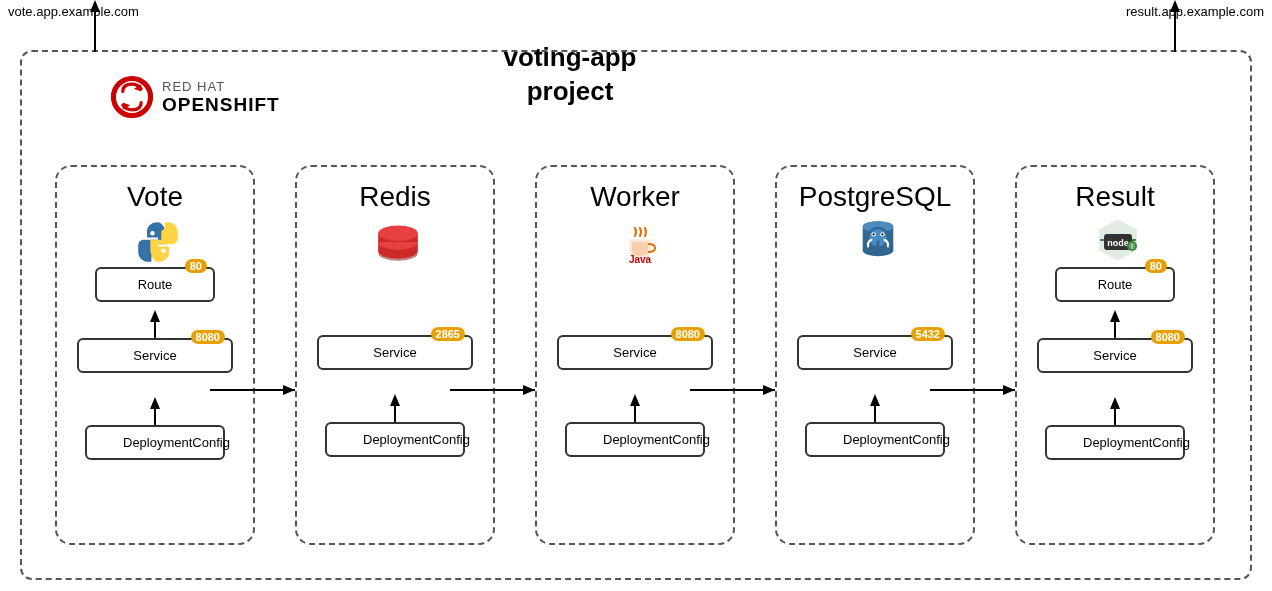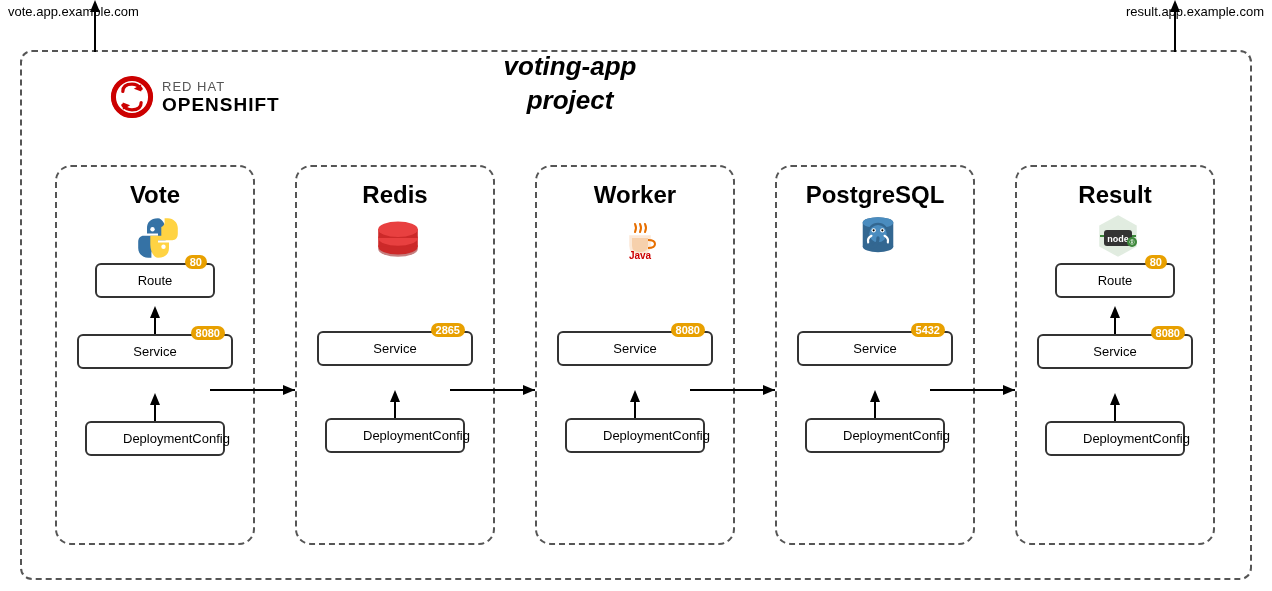--- a/index.html
+++ b/index.html
@@ -63,22 +63,22 @@
       align-items: center;
     }
 
     .sg-vote   { left: 55px; }
     .sg-redis  { left: 295px; }
     .sg-worker { left: 535px; }
     .sg-pg     { left: 775px; }
     .sg-result { left: 1015px; }
 
     .service-group-title {
-      font-size: 24px;
-      font-weight: bold;
+      font-size: 28px;
+      font-weight: normal;
       margin-top: 14px;
       margin-bottom: 4px;
     }
 
     
     .service-icon {
       width: 50px;
       height: 50px;
       display: flex;
       align-items: center;
@@ -175,21 +175,21 @@
       <polygon points="34,10 34,18 26,15" fill="#CC0000"></polygon>
       <path d="M34 30 Q34 38 24 38 Q18 38 14 33" fill="none" stroke="#CC0000" stroke-width="3.5" stroke-linecap="round"></path>
       <polygon points="14,38 14,30 22,33" fill="#CC0000"></polygon>
     </svg>
     <div style="display:flex;flex-direction:column;">
       <span style="font-size:13px;color:#555;letter-spacing:1px;">RED HAT</span>
       <span style="font-size:19px;font-weight:bold;letter-spacing:1px;">OPENSHIFT</span>
     </div>
   </div>
 
-  <div style="position:absolute;top:50px;left:430px;width:280px;text-align:center;font-size:26px;font-weight:bold;line-height:1.3;font-style:italic;">voting-app<br>project</div>
+  <div style="position:absolute;top:41px;left:430px;width:280px;text-align:center;font-size:26px;font-weight:bold;line-height:1.3;">voting-app<br>project</div>
 
   <div class="service-group sg-vote">
     <div class="service-group-title">Vote</div>
 
     <div class="service-icon">
       <svg viewBox="0 0 40 40" width="44" height="44">
         <path d="M20 2 C13 2 10 6 10 11 L10 16 L20 16 L20 18 L7 18 C4 18 2 20 2 24 L2 29 C2 34 6 38 11 38 L14 38 L14 34 C14 34 14 31 17 30 L17 22 L27 22 L27 14 C27 8 24 2 20 2Z" fill="#3572A5"></path>
         <path d="M20 38 C27 38 30 34 30 29 L30 24 L20 24 L20 22 L33 22 C36 22 38 20 38 16 L38 11 C38 6 34 2 29 2 L26 2 L26 6 C26 6 26 9 23 10 L23 18 L13 18 L13 26 C13 32 16 38 20 38Z" fill="#FFD343"></path>
         <circle cx="15" cy="12" r="2" fill="#fff"></circle>
         <circle cx="25" cy="28" r="2" fill="#fff"></circle>

